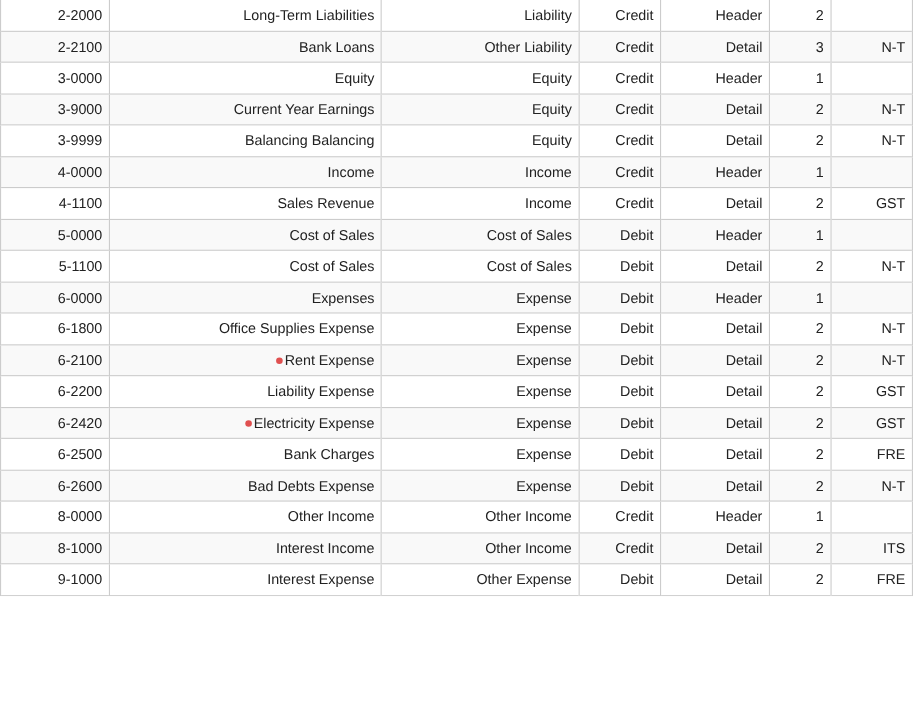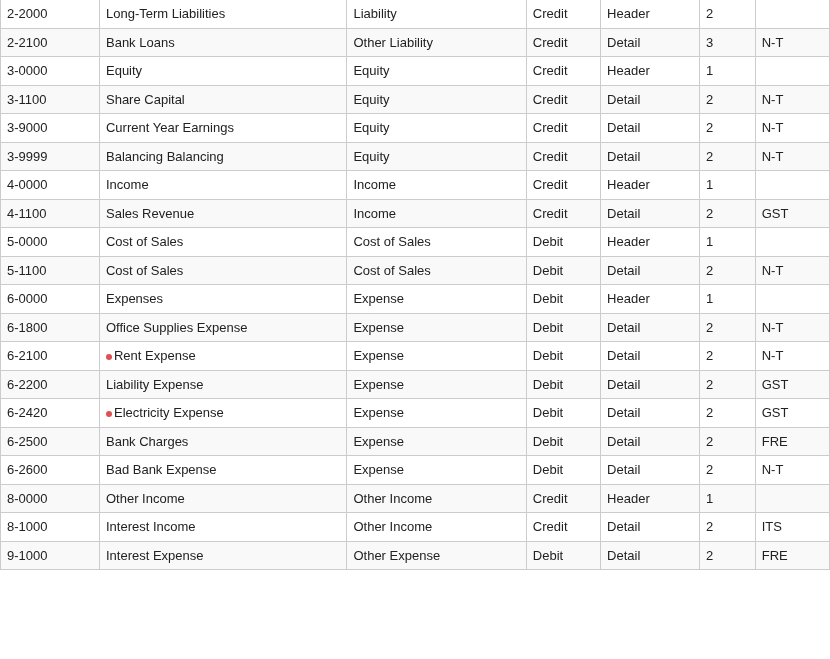--- a/index.html
+++ b/index.html
@@ -25,20 +25,21 @@
     col.col-code { width: 80px; }
     col.col-name { width: 200px; }
     col.col-type { width: 145px; }
     col.col-dc   { width: 60px; }
     col.col-hd   { width: 80px; }
     col.col-lvl  { width: 45px; }
     col.col-tax  { width: 60px; }
 
     tbody tr {
       border-bottom: 1px solid #ccc;
+      text-align: right;
     }
     tbody tr:nth-child(even) {
       background-color: #f9f9f9;
     }
     tbody tr:nth-child(odd) {
       background-color: #ffffff;
     }
     td {
       padding: 4px 6px;
       border-right: 1px solid #ccc;
@@ -98,29 +99,20 @@
         <tr>
           <td>3-0000</td>
           <td>Equity</td>
           <td>Equity</td>
           <td>Credit</td>
           <td>Header</td>
           <td>1</td>
           <td></td>
         </tr>
         <tr>
-          <td>3-1100</td>
-          <td>Share Capital</td>
-          <td>Equity</td>
-          <td>Credit</td>
-          <td>Detail</td>
-          <td>2</td>
-          <td>N-T</td>
-        </tr>
-        <tr>
           <td>3-9000</td>
           <td>Current Year Earnings</td>
           <td>Equity</td>
           <td>Credit</td>
           <td>Detail</td>
           <td>2</td>
           <td>N-T</td>
         </tr>
         <tr>
           <td>3-9999</td>
@@ -216,21 +208,21 @@
           <td>6-2500</td>
           <td>Bank Charges</td>
           <td>Expense</td>
           <td>Debit</td>
           <td>Detail</td>
           <td>2</td>
           <td>FRE</td>
         </tr>
         <tr>
           <td>6-2600</td>
-          <td>Bad Bank Expense</td>
+          <td>Bad Debts Expense</td>
           <td>Expense</td>
           <td>Debit</td>
           <td>Detail</td>
           <td>2</td>
           <td>N-T</td>
         </tr>
         <tr>
           <td>8-0000</td>
           <td>Other Income</td>
           <td>Other Income</td>

